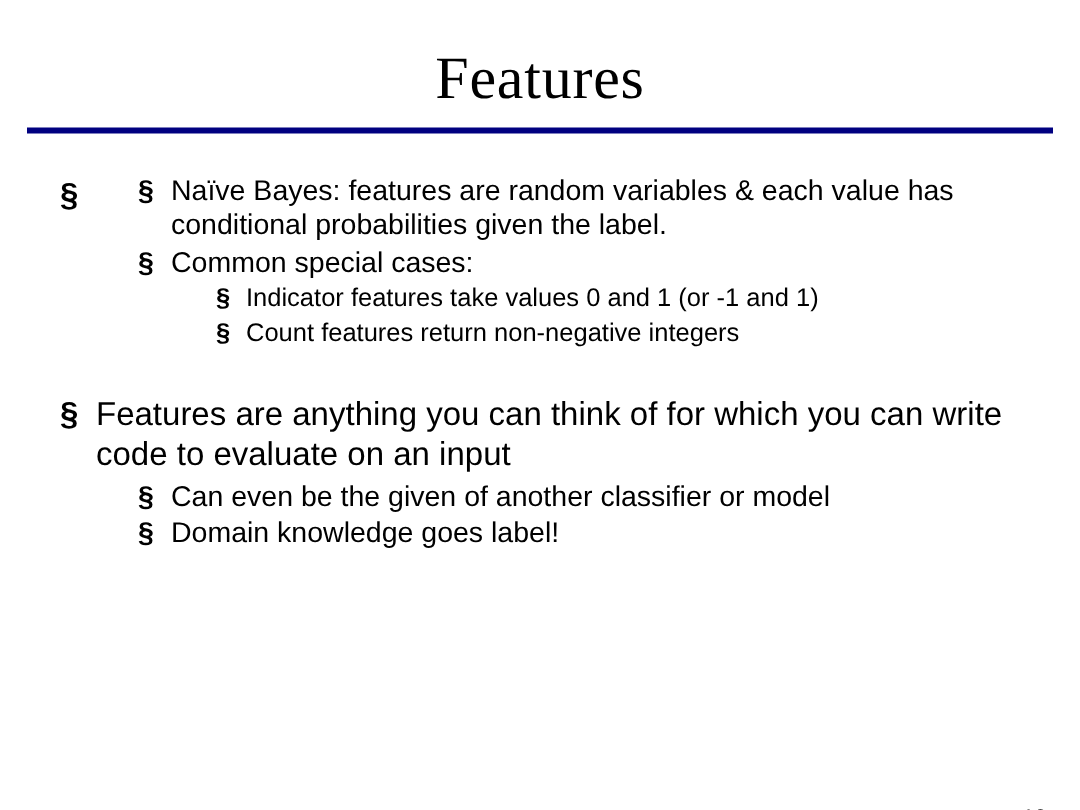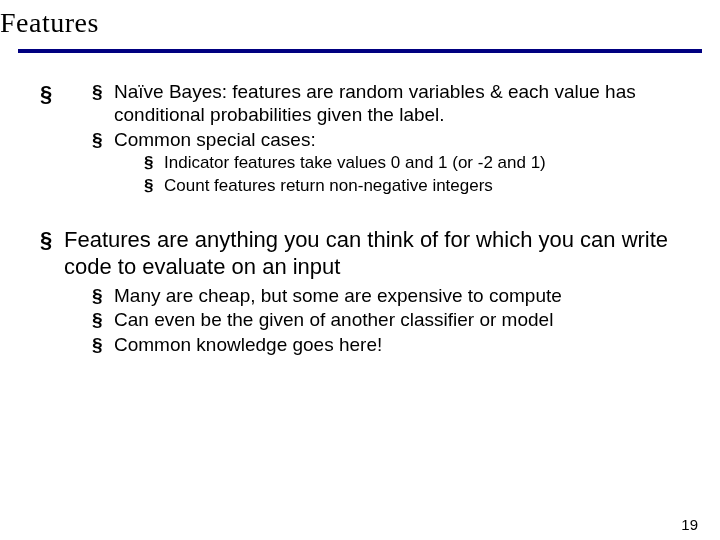--- a/index.html
+++ b/index.html
@@ -12,24 +12,24 @@
     color: #000000;
     overflow: hidden;
   }
   .slide {
     position: relative;
     width: 720px;
     height: 540px;
     box-sizing: border-box;
   }
   .title {
-    text-align: left;
-    font-size: 28px;
+    text-align: center;
+    font-size: 40px;
     font-weight: 400;
-    margin-top: 7px;
+    margin-top: 28px;
     margin-bottom: 10px;
     letter-spacing: 0.5px;
     font-family: "Times New Roman", Times, serif;
   }
   .rule {
     height: 4px;
     background: #000080;
     margin: 0 18px 28px 18px;
   }
   .content {
@@ -99,45 +99,42 @@
     <ul class="lvl1">
       <li>
         <ul class="lvl2">
           <li>
             <span>Naïve Bayes: features are random variables &amp; each value has conditional probabilities given the label.</span>
           </li>
           <li>
             <span>Common special cases:</span>
             <ul class="lvl3">
               <li>
-                <span>Indicator features take values 0 and 1 (or -2 and 1)</span>
+                <span>Indicator features take values 0 and 1 (or -1 and 1)</span>
               </li>
               <li>
                 <span>Count features return non-negative integers</span>
               </li>
             </ul>
           </li>
         </ul>
       </li>
     </ul>
 
     <div class="gap"></div>
 
     <ul class="lvl1">
       <li>
         <span>Features are anything you can think of for which you can write code to evaluate on an input</span>
         <ul class="lvl2">
           <li>
-            <span>Many are cheap, but some are expensive to compute</span>
-          </li>
-          <li>
             <span>Can even be the given of another classifier or model</span>
           </li>
           <li>
-            <span>Common knowledge goes here!</span>
+            <span>Domain knowledge goes label!</span>
           </li>
         </ul>
       </li>
     </ul>
   </div>
 
   <div class="pagenum">19</div>
 </div>
 
 </body></html>

